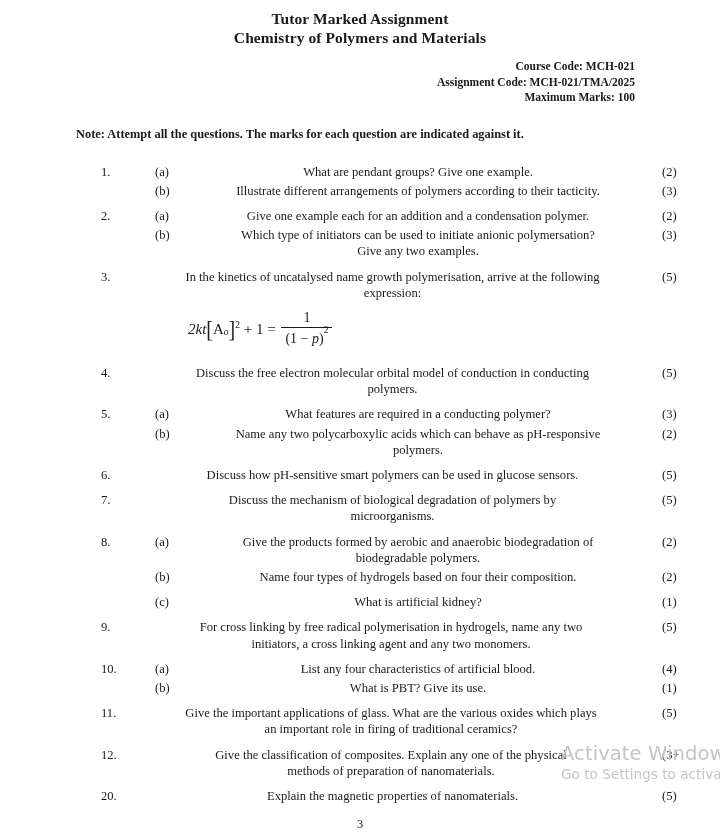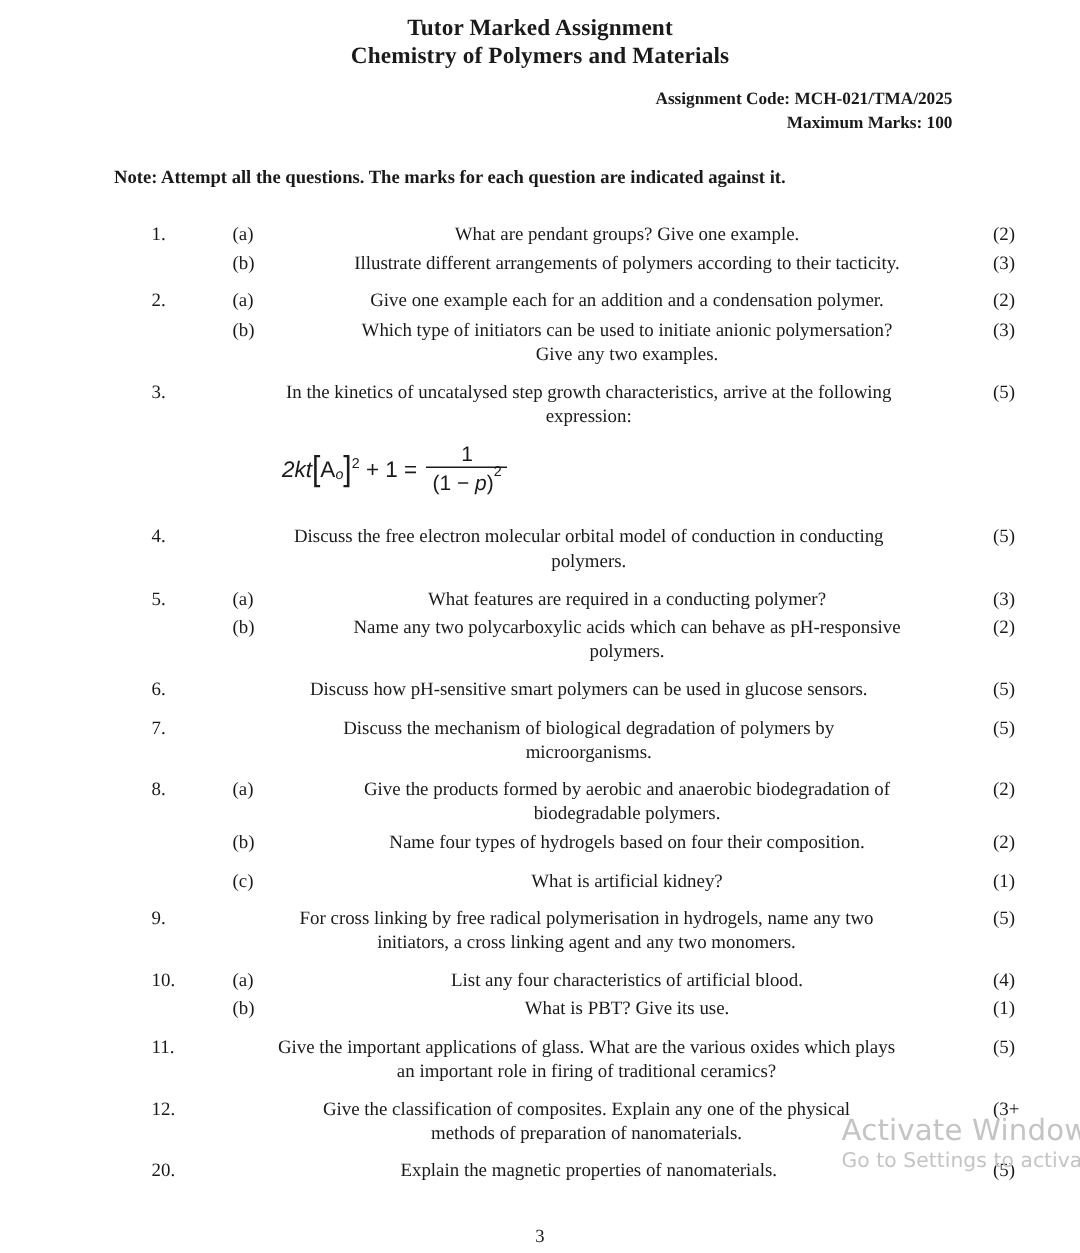--- a/index.html
+++ b/index.html
@@ -93,21 +93,21 @@
   }
 
   
   .q.shift .q-text { margin-left: -3px; }
 
   
   .equation {
     padding-left: 188px;
     margin-top: 10px;
     margin-bottom: 14px;
-    font-family: Liberation Sans, sans-serif;
+    font-family: Liberation Serif, serif;
     font-size: 15px;
     height: 40px;
   }
   .eq-inner {
     display: inline-flex;
     align-items: center;
     white-space: nowrap;
   }
   .eq-inner i { font-style: italic; }
   .bracket {
@@ -187,20 +187,21 @@
 <body>
 
 <div class="page">
 
   <div class="doc-title">
     <span>Tutor Marked Assignment</span>
     <span class="line2">Chemistry of Polymers and Materials</span>
   </div>
 
   <div class="code-block">
+    <div>Course Code: MCH-021</div>
     <div>Assignment Code: MCH-021/TMA/2025</div>
     <div>Maximum Marks: 100</div>
   </div>
 
   <div class="note">Note: Attempt all the questions. The marks for each question are indicated against it.</div>
 
   <div class="questions" id="question-list">
       <div class="q tight">
         <div class="q-num">1.</div>
         <div class="q-letter">(a)</div>
@@ -220,21 +221,21 @@
         <div class="q-marks">(2)</div>
       </div>
       <div class="q">
         <div class="q-num"></div>
         <div class="q-letter">(b)</div>
         <div class="q-text"><span>Which type of initiators can be used to initiate anionic polymersation?</span><span class="l2">Give any two examples.</span></div>
         <div class="q-marks">(3)</div>
       </div>
       <div class="q">
         <div class="q-num narrow">3.</div>
-        <div class="q-text"><span>In the kinetics of uncatalysed step growth characteristics, arrive at the following</span><span class="l2">expression:</span></div>
+        <div class="q-text"><span>In the kinetics of uncatalysed name growth polymerisation, arrive at the following</span><span class="l2">expression:</span></div>
         <div class="q-marks">(5)</div>
       </div>
       <div class="equation"><span class="eq-inner"><i>2kt</i><span class="bracket">[</span>A<span class="sub">o</span><span class="bracket">]</span><span class="sup">2</span>&nbsp;+ 1 =&nbsp;<span class="frac">
             <span class="num">1</span>
             <span class="bar"></span>
             <span class="den">(1 − <i>p</i>)<span class="sup">2</span></span>
           </span></span></div>
       <div class="q">
         <div class="q-num narrow">4.</div>
         <div class="q-text"><span>Discuss the free electron molecular orbital model of conduction in conducting</span><span class="l2">polymers.</span></div>

